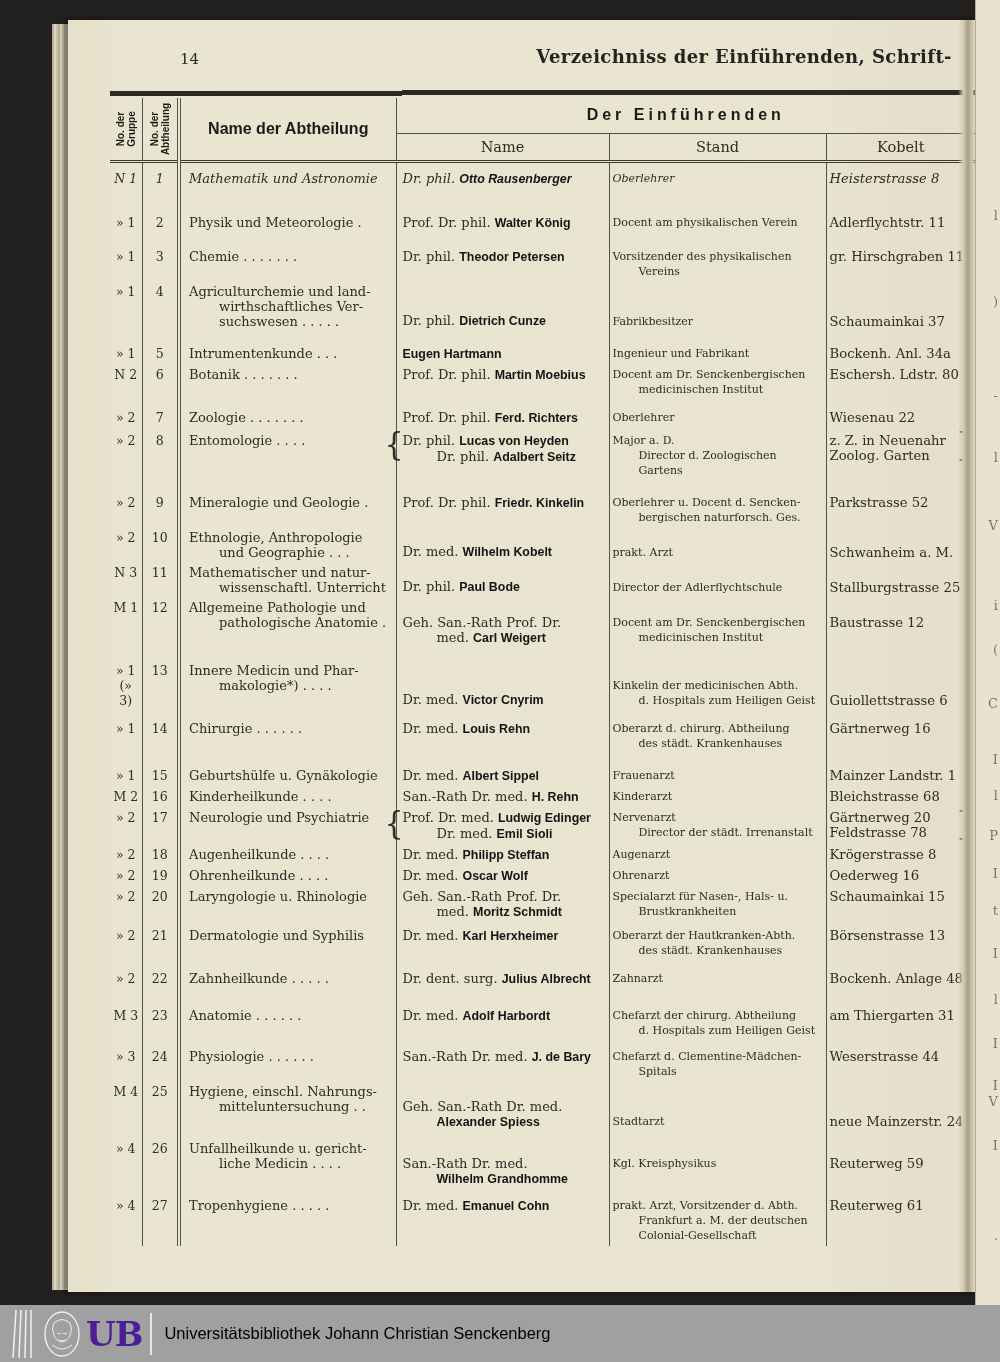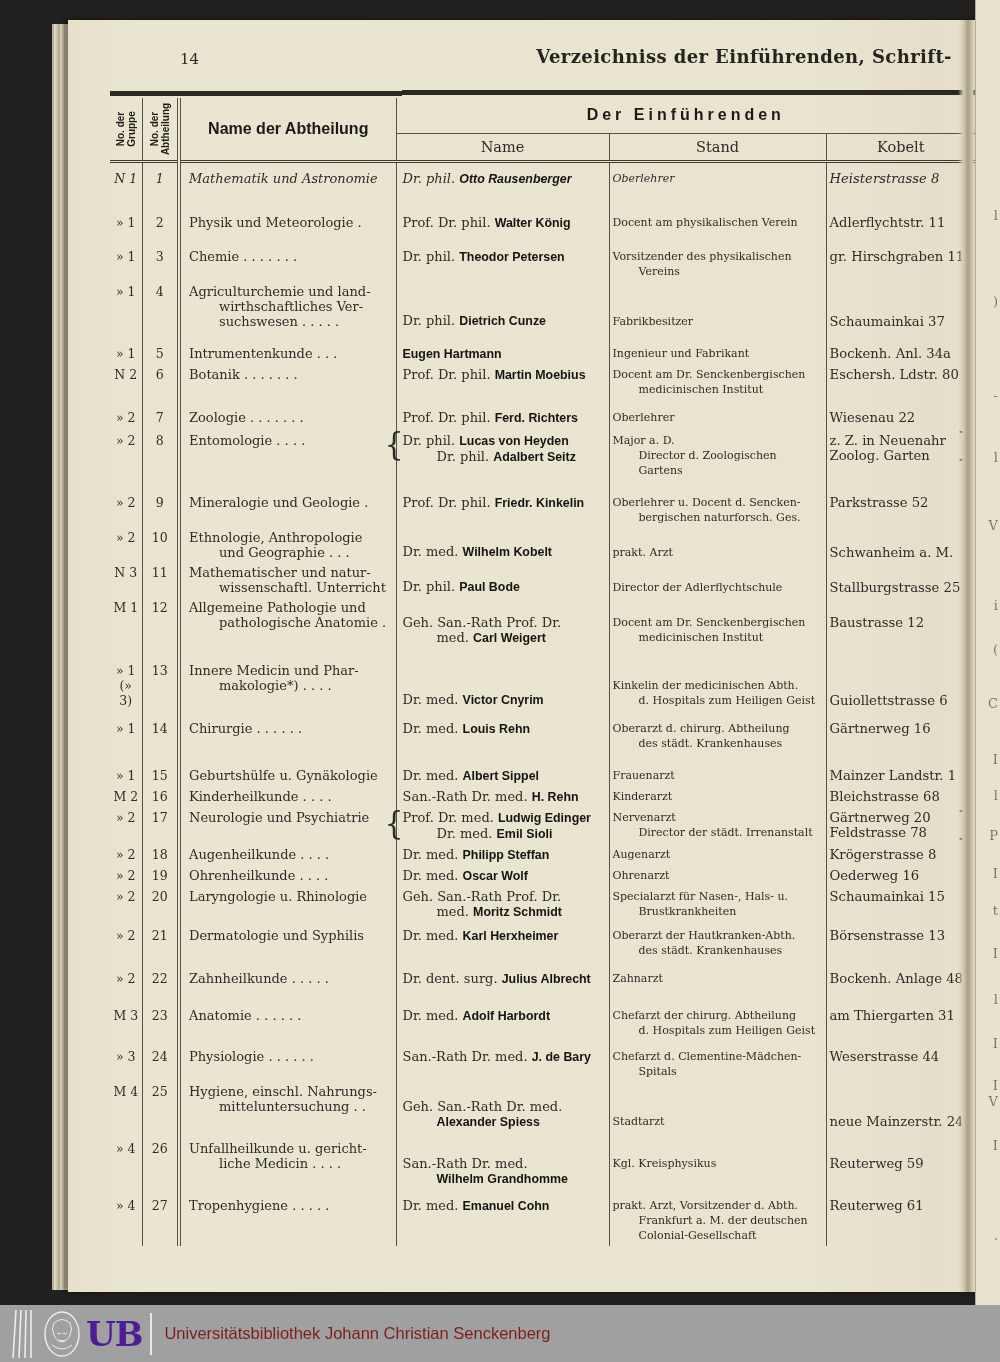--- a/index.html
+++ b/index.html
@@ -86,21 +86,21 @@
   tbody tr:nth-child(25) .c-stand,tbody tr:nth-child(25) .c-wohn{padding-top:32px;}
   tbody tr:nth-child(26) .c-name,tbody tr:nth-child(26) .c-stand,
   tbody tr:nth-child(26) .c-wohn{padding-top:23px;}
   
   .footer{position:absolute;left:0;right:0;bottom:0;height:57px;background:#a0a0a0;
         display:flex;align-items:center;}
   .logo{display:flex;align-items:center;height:100%;}
   .logo svg{display:block;}
   .ub{font:bold 34px "DejaVu Serif",serif;color:#4c1d95;letter-spacing:-1px;margin-left:2px;}
   .logo-sep{width:2px;height:42px;background:#e8e8e8;margin:0 12px 0 8px;}
-  .flib{font:16.5px "Liberation Sans",sans-serif;color:#7f1d1d;line-height:1.32;}
+  .flib{font:16.5px "Liberation Sans",sans-serif;color:#000000;line-height:1.32;}
 </style>
 </head>
 <body>
 
 <div class="scan">
   <div class="page-stack"></div>
 
   <div class="page">
     <div class="pageno">14</div>
     <div class="runtitle">Verzeichniss der Einführenden, Schrift-</div>

